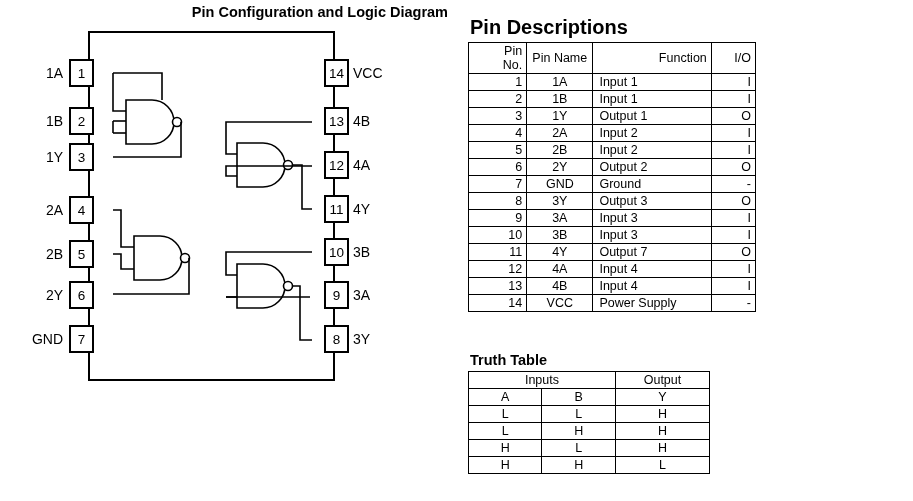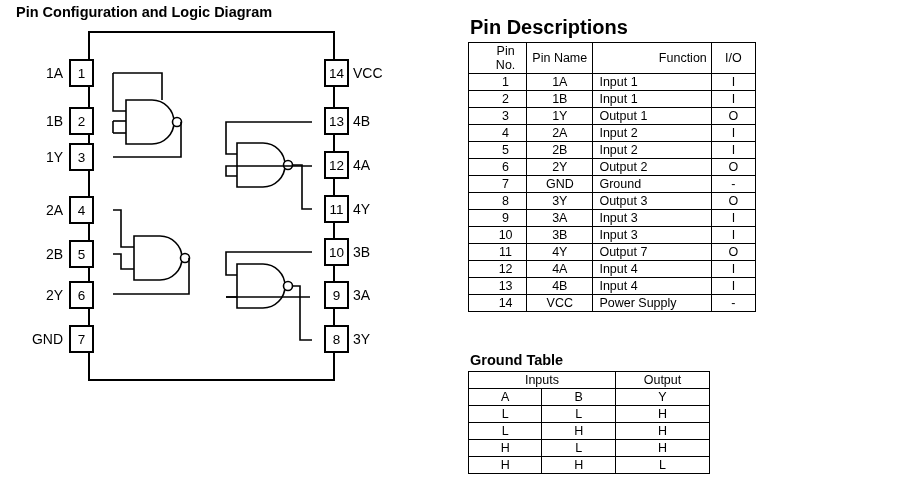--- a/index.html
+++ b/index.html
@@ -17,23 +17,23 @@
   }
 
   
   #diagram-panel {
     position: absolute;
     left: 0; top: 0;
     width: 460px; height: 501px;
   }
   #diagram-title {
     position: absolute;
-    left: 16px; top: 4px;
+    left: 8px; top: 4px;
     width: 440px;
-    text-align: left;
+    text-align: right;
     font-size: 14.5px;
     font-weight: bold;
   }
   #chip-body {
     position: absolute;
     left: 88px; top: 31px;
     width: 247px; height: 350px;
     border: 2px solid #000;
     box-sizing: border-box;
     background: #fff;
@@ -89,24 +89,24 @@
     font-size: 12.5px;
   }
   table.grid td, table.grid th {
     border: 1px solid #000;
     padding: 1px 4px;
     font-weight: normal;
     height: 17px;
     box-sizing: border-box;
   }
   #pin-desc-table { width: 288px; }
-  #pin-desc-table .c-no   { width: 58px;  text-align: center; padding-left: 20px; }
+  #pin-desc-table .c-no   { width: 58px;  text-align: right; padding-left: 20px; }
   #pin-desc-table .c-name { width: 66px;  text-align: center; }
   #pin-desc-table .c-fn   { width: 118px; text-align: left; padding-left: 6px; }
-  #pin-desc-table .c-io   { width: 44px;  text-align: center; }
+  #pin-desc-table .c-io   { width: 44px;  text-align: right; }
   #pin-desc-table thead td { text-align: center; }
 
   #truth-panel {
     position: absolute;
     left: 468px; top: 352px;
     width: 260px;
   }
   #truth-title {
     font-size: 14.5px;
     font-weight: bold;
@@ -294,21 +294,21 @@
         <td class="c-no">14</td>
         <td class="c-name">VCC</td>
         <td class="c-fn">Power Supply</td>
         <td class="c-io">-</td>
       </tr>
     </tbody>
   </table>
 </div>
 
 <div id="truth-panel">
-  <div id="truth-title">Ground Table</div>
+  <div id="truth-title">Truth Table</div>
   <table class="grid" id="truth-table">
     <thead>
       <tr>
         <td colspan="2">Inputs</td>
         <td class="c-y">Output</td>
       </tr>
       <tr>
         <td class="c-a">A</td>
         <td class="c-b">B</td>
         <td class="c-y">Y</td>

